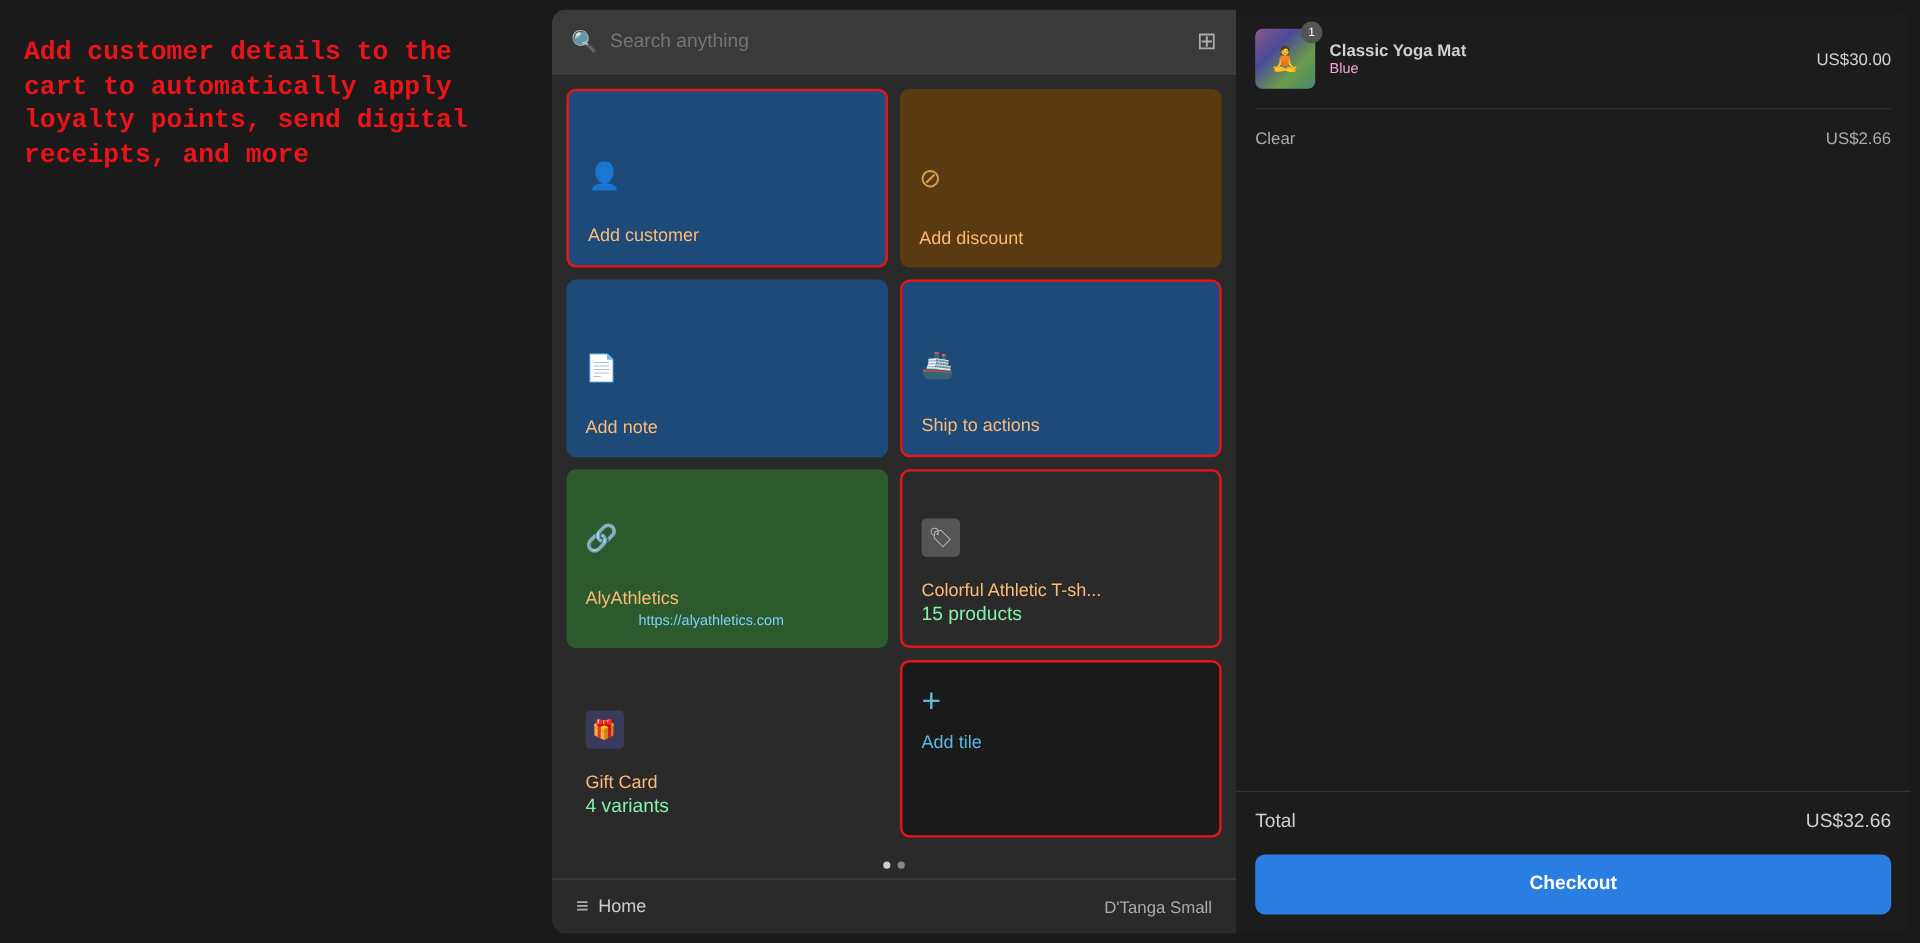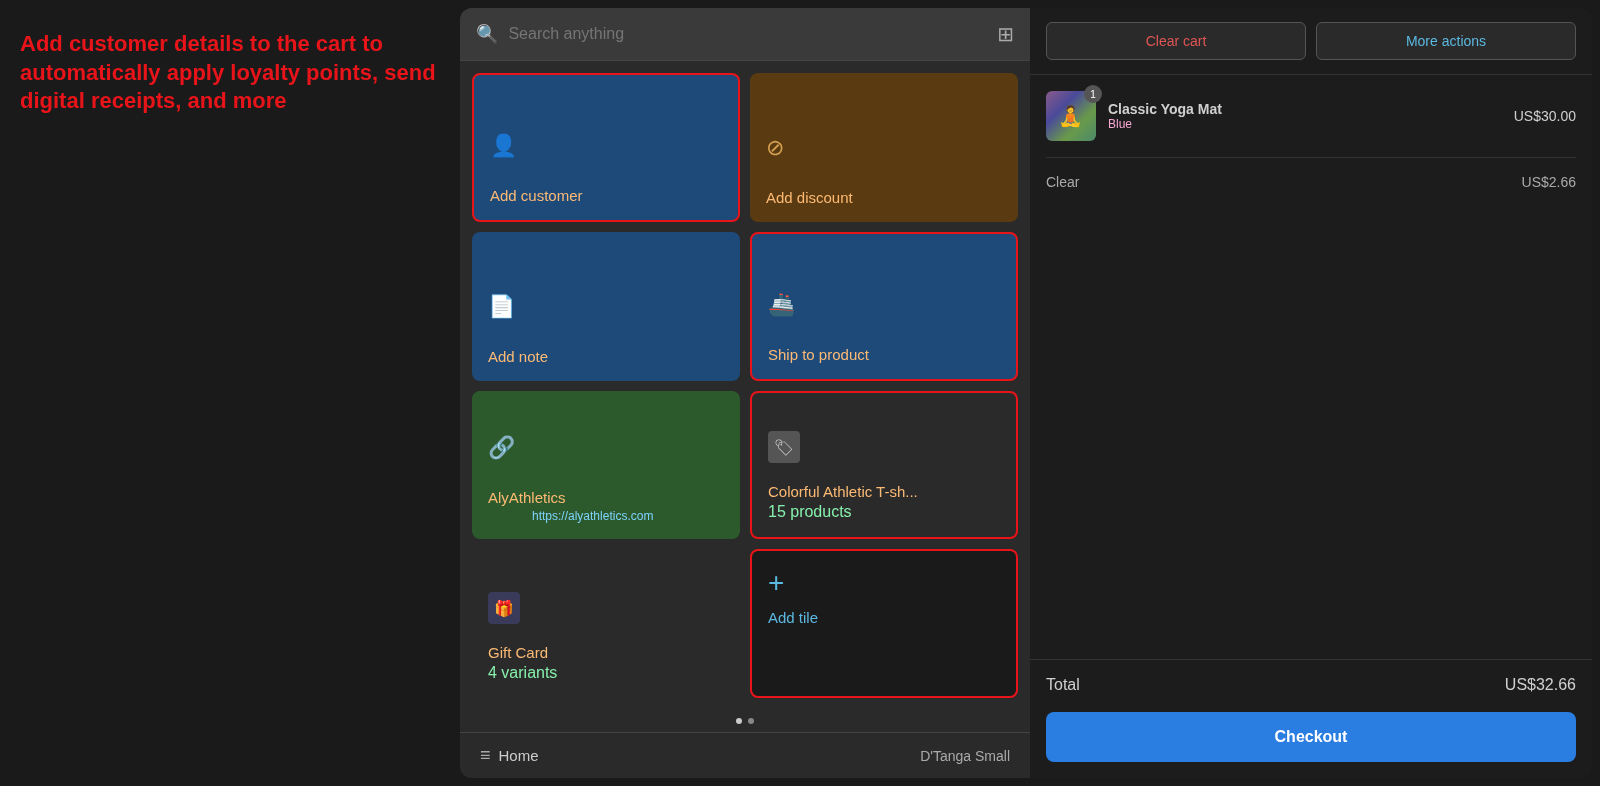--- a/index.html
+++ b/index.html
@@ -14,20 +14,21 @@
     }
 
     
     .annotations {
       width: 460px;
       padding: 30px 20px 20px 20px;
       display: flex;
       flex-direction: column;
       gap: 40px;
       flex-shrink: 0;
+      font-family: Liberation Mono, monospace;
     }
     .annotation-text {
       color: #e8141a;
       font-size: 22px;
       font-weight: 900;
       line-height: 1.3;
     }
 
     
     .pos-container {
@@ -407,21 +408,21 @@
         <span class="tile-label">Add discount</span>
       </div>
 
       <div class="tile tile-add-note">
         <span class="tile-icon tile-icon-blue">📄</span>
         <span class="tile-label">Add note</span>
       </div>
 
       <div class="tile tile-ship-to-customer">
         <span class="tile-icon tile-icon-blue">🚢</span>
-        <span class="tile-label">Ship to product</span>
+        <span class="tile-label">Ship to actions</span>
       </div>
 
       <div class="tile tile-aly-athletics">
         <span class="tile-icon tile-icon-white">🔗</span>
         <span class="tile-label">AlyAthletics</span>
         <span class="tile-sublabel">https://alyathletics.com</span>
       </div>
 
       <div class="tile tile-colorful-athletic">
         <div class="tile-product-icon">🏷</div>
@@ -452,24 +453,20 @@
         <span class="hamburger">≡</span>
         <span>Home</span>
       </div>
       <span class="nav-store">D'Tanga Small</span>
     </div>
 
   </div>
 
   <div class="cart-panel">
 
-    <div class="cart-header">
-      <button class="btn-clear-cart">Clear cart</button>
-      <button class="btn-more-actions">More actions</button>
-    </div>
 
     <div class="cart-items">
 
       <div class="cart-item">
         <div class="cart-item-img">
           🧘
           <div class="cart-item-badge">1</div>
         </div>
         <div class="cart-item-details">
           <div class="cart-item-name">Classic Yoga Mat</div>

